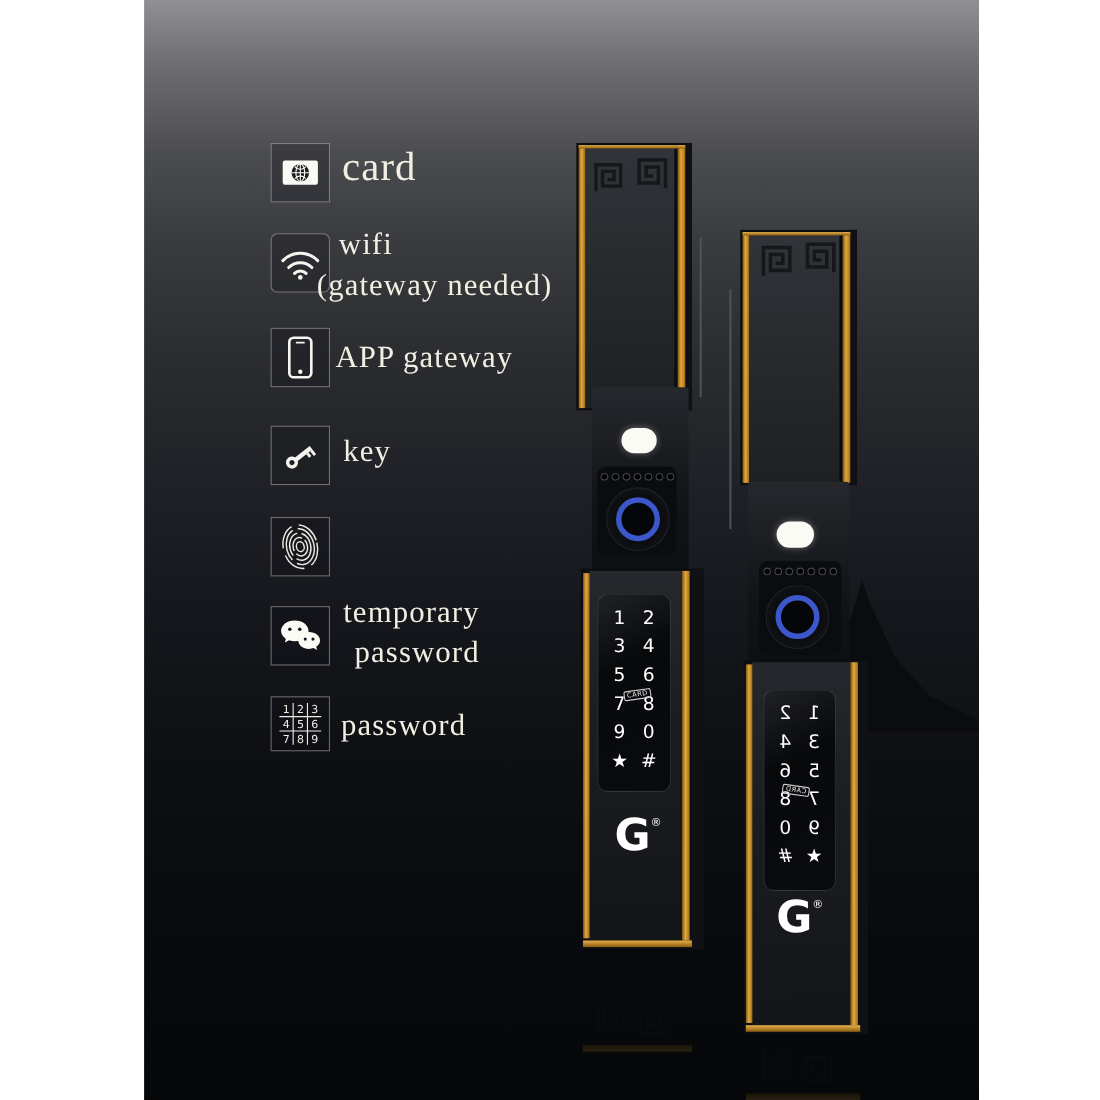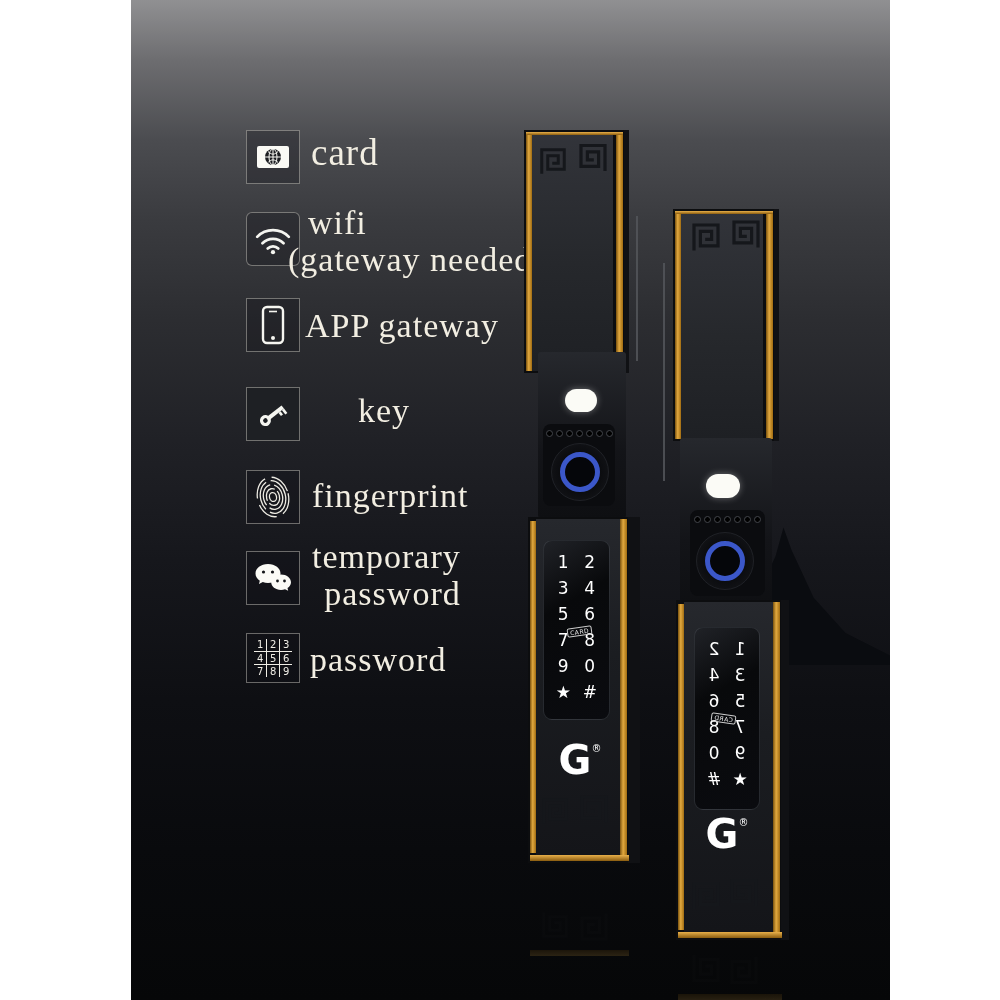--- a/index.html
+++ b/index.html
@@ -9,26 +9,26 @@
     background:linear-gradient(180deg,#909092 0%,#6d6d70 6%,#4b4c50 14%,#3a3b3f 22%,
       #2c2d31 32%,#202126 44%,#16171c 56%,#0e0f13 70%,#090a0d 85%,#060708 100%);}
   .mountain{position:absolute;left:600px;top:505px;width:159px;height:160px;background:#0a0c10;
     clip-path:polygon(0 100%,0 80%,16% 58%,28% 32%,33% 14%,38% 28%,52% 58%,72% 80%,100% 94%,100% 100%);}
 
   
   .ibox{position:absolute;left:115px;width:52px;height:52px;border:1px solid rgba(195,193,185,.5);
     background:rgba(14,16,20,.28);display:flex;align-items:center;justify-content:center;}
   .b1{top:130px}.b2{top:212px;border-radius:6px}.b3{top:298px}.b4{top:387px;background:#1e2024;}
   .b5{top:470px}.b6{top:551px}.b7{top:633px;height:48px;}
-  .flabel{position:absolute;color:#f2eee2;font-size:34px;line-height:37px;letter-spacing:1px;}
+  .flabel{position:absolute;color:#f2eee2;font-size:28px;line-height:37px;letter-spacing:1px;}
   .l1{left:180px;top:134px;font-size:37px;}
   .l2{left:177px;top:204px;}
   .l2 .sub{display:block;margin-left:-20px;}
   .l3{left:174px;top:307px;}
-  .l4{left:181px;top:392px;margin-left:46px;}
+  .l4{left:181px;top:392px;}
   .l5{left:181px;top:477px;}
   .l6{left:181px;top:538px;text-align:right;}
   .l7{left:179px;top:641px;}
 
   
   .sec{position:absolute;background:#0c0d0f;}
   .face{position:absolute;background:linear-gradient(180deg,#32343a 0%,#26282c 55%,#1e2024 100%);}
   .gv{position:absolute;width:6px;background:linear-gradient(90deg,#7a520e,#e2a93f 45%,#a06c12);}
   .gh{position:absolute;height:4px;background:linear-gradient(180deg,#e8b04a,#8a5c10);}
   .side{position:absolute;top:0;bottom:0;background:#101114;}
@@ -119,21 +119,20 @@
       <svg width="40" height="44" viewBox="0 0 40 44">
         <g transform="rotate(-14 20 22)" fill="none" stroke="#eceae2" stroke-width="1.3">
           <ellipse cx="20" cy="22" rx="3.5" ry="4.5"></ellipse>
           <ellipse cx="20" cy="22" rx="6.5" ry="8.5" stroke-dasharray="18 3"></ellipse>
           <ellipse cx="20" cy="22" rx="9.5" ry="12.5" stroke-dasharray="24 4"></ellipse>
           <ellipse cx="20" cy="22" rx="12.5" ry="16.5" stroke-dasharray="30 5"></ellipse>
           <ellipse cx="20" cy="22" rx="15.5" ry="20" stroke-dasharray="22 7"></ellipse>
         </g>
       </svg>
     </div>
-    <div class="flabel l5">fingerprint</div>
 
     <div class="ibox b6">
       <svg width="40" height="34" viewBox="0 0 40 34">
         <path d="M15 3 C7.8 3 2.5 7.3 2.5 12.5 C2.5 15.5 4.2 18 6.8 19.7 L6 23 L9.8 21.1 C11.4 21.7 13.1 22 15 22 C22.2 22 27.5 17.7 27.5 12.5 C27.5 7.3 22.2 3 15 3 Z" fill="#fbfbf6"></path>
         <circle cx="10.5" cy="11" r="1.6" fill="#15171a"></circle>
         <circle cx="19.5" cy="11" r="1.6" fill="#15171a"></circle>
         <path d="M28 13.5 C22.4 13.5 18.2 17 18.2 21.2 C18.2 25.4 22.4 28.9 28 28.9 C29.4 28.9 30.8 28.7 32 28.2 L35.2 29.8 L34.5 27 C36.6 25.6 38 23.5 38 21.2 C38 17 33.6 13.5 28 13.5 Z" fill="#fbfbf6"></path>
         <circle cx="24.5" cy="20" r="1.4" fill="#15171a"></circle>
         <circle cx="31.5" cy="20" r="1.4" fill="#15171a"></circle>
       </svg>

